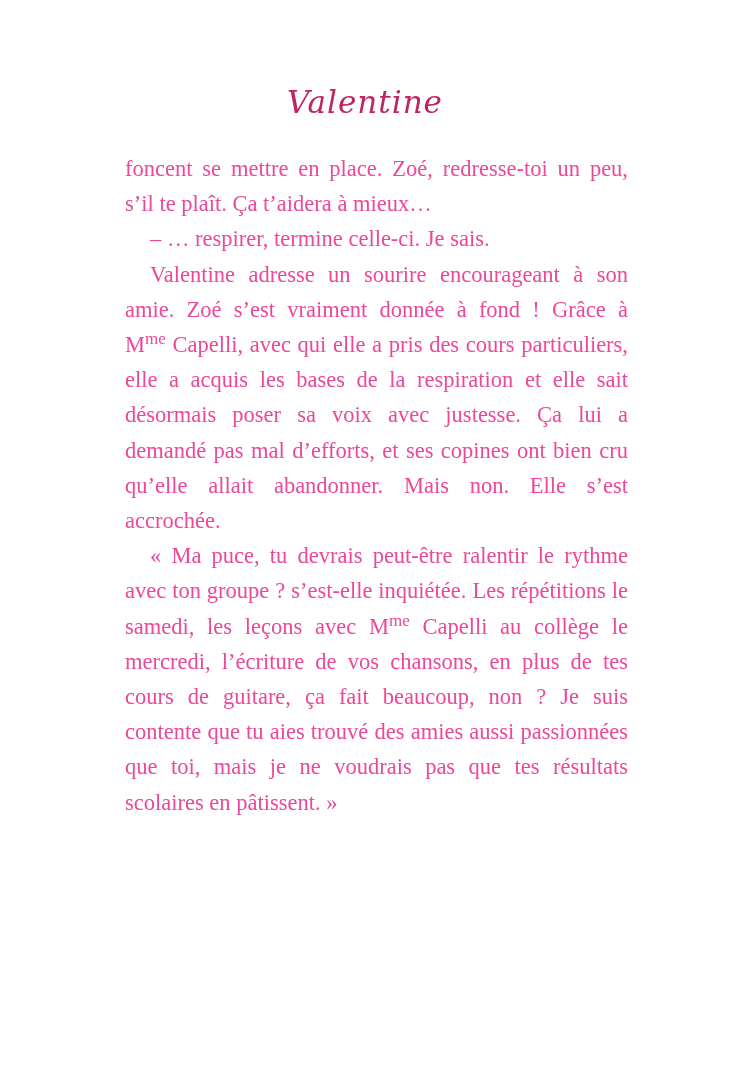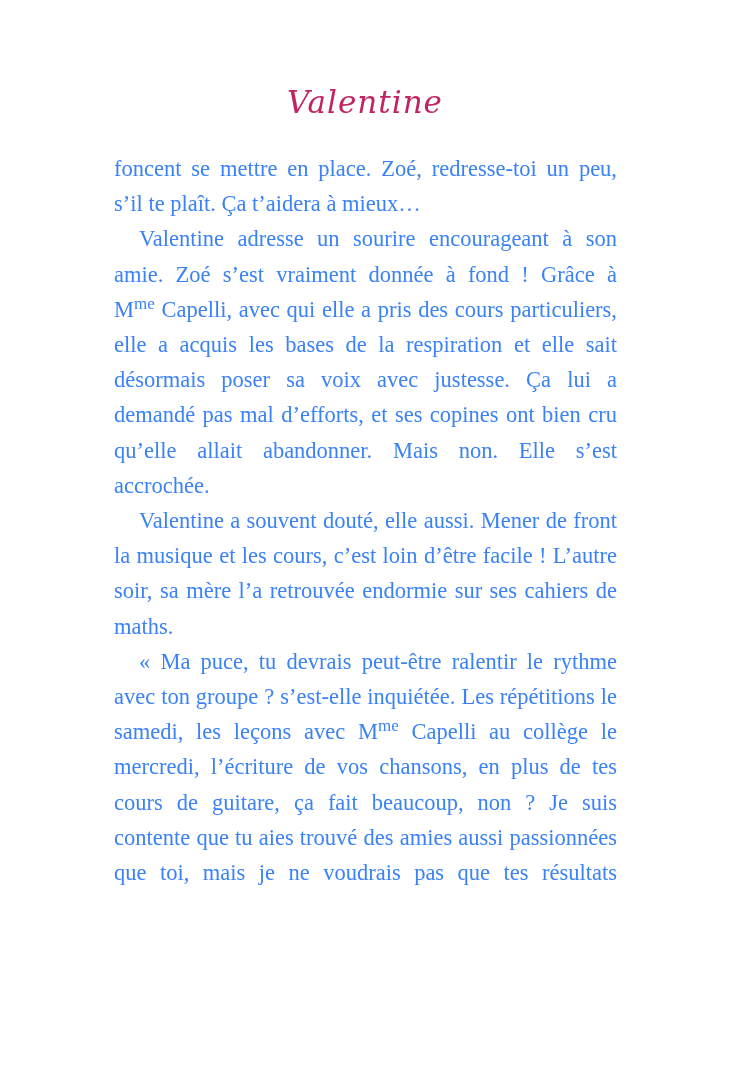--- a/index.html
+++ b/index.html
@@ -72,24 +72,24 @@
   }
   .ornament-icon svg { width: 100%; height: 100%; }
 </style>
 </head>
 <body>
 
 <div class="page" style="background: rgb(255, 255, 255);">
 
   <div class="chapter-title" style="color: rgb(192, 36, 99);">Valentine</div>
 
-  <div class="text-block" style="color: #3b82f6;">
+  <div class="text-block" style="color: #ec4899; margin-left: 11px;">
       <p class="para">foncent se mettre en place. Zoé, redresse-toi un peu, s’il te plaît. Ça t’aidera à mieux…</p>
+      <p class="para indent">– … respirer, termine celle-ci. Je sais.</p>
       <p class="para indent">Valentine adresse un sourire encourageant à son amie. Zoé s’est vraiment donnée à fond&nbsp;! Grâce à M<sup>me</sup>&nbsp;Capelli, avec qui elle a pris des cours particuliers, elle a acquis les bases de la respiration et elle sait désormais poser sa voix avec justesse. Ça lui a demandé pas mal d’efforts, et ses copines ont bien cru qu’elle allait abandonner. Mais non. Elle s’est accrochée.</p>
-      <p class="para indent">Valentine a souvent douté, elle aussi. Mener de front la musique et les cours, c’est loin d’être facile&nbsp;! L’autre soir, sa mère l’a retrouvée endormie sur ses cahiers de maths.</p>
       <p class="para indent">«&nbsp;Ma puce, tu devrais peut-être ralentir le rythme avec ton groupe&nbsp;? s’est-elle inquiétée. Les répétitions le samedi, les leçons avec M<sup>me</sup>&nbsp;Capelli au collège le mercredi, l’écriture de vos chansons, en plus de tes cours de guitare, ça fait beaucoup, non&nbsp;? Je suis contente que tu aies trouvé des amies aussi passionnées que toi, mais je ne voudrais pas que tes résultats scolaires en pâtissent.&nbsp;»</p>
     </div>
 
   <div class="page-footer">
     <span class="page-number">9</span>
     <span class="ornament-icon">
       <svg viewBox="0 0 24 24" xmlns="http://www.w3.org/2000/svg">
         <g stroke="#1e1e1e" stroke-width="1" fill="#ffffff">
           <ellipse cx="12" cy="5.4" rx="2.7" ry="4.3" transform="rotate(0 12 12)"></ellipse>
           <ellipse cx="12" cy="5.4" rx="2.7" ry="4.3" transform="rotate(30 12 12)"></ellipse>

